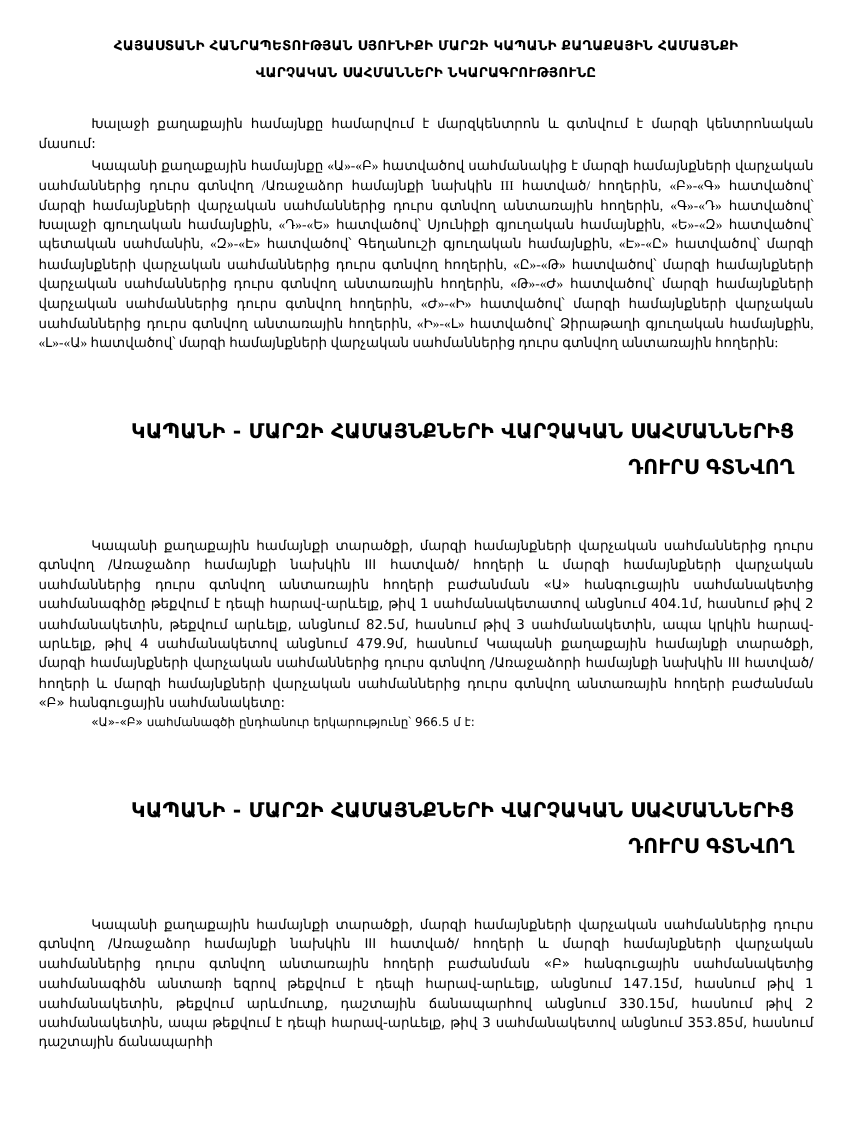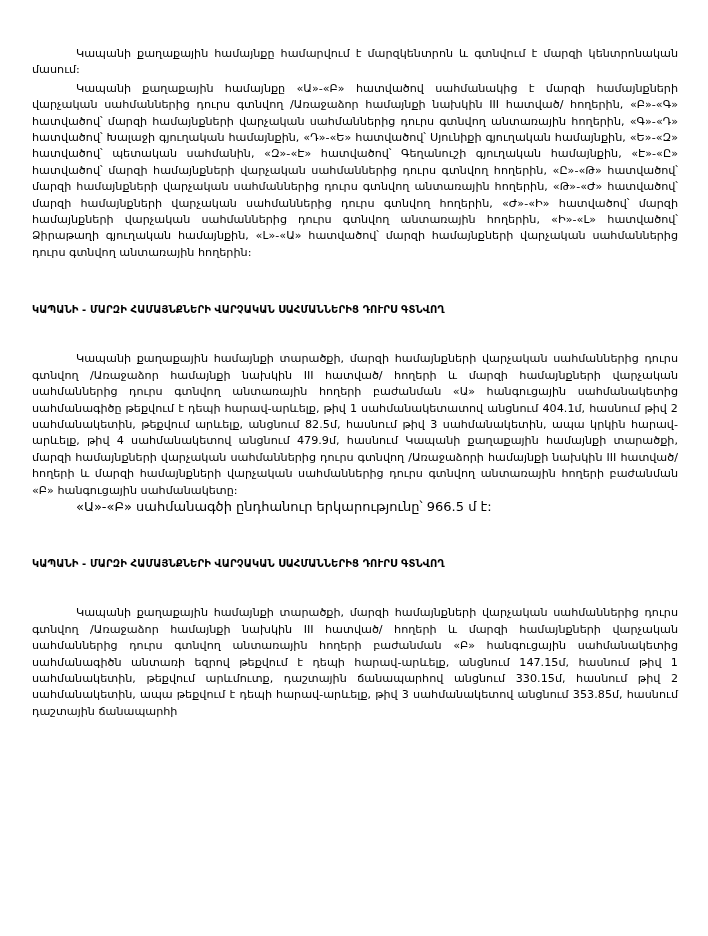--- a/index.html
+++ b/index.html
@@ -34,51 +34,55 @@
   }
   .body-para {
     font-size: 11.2px;
     line-height: 16.4px;
     text-align: justify;
     text-justify: inter-word;
     margin: 0;
     text-indent: 44px;
     hyphens: none;
   }
-  .para-gap-sm { margin-top: 2px; }
+  .para-gap-sm { margin-top: 2px; font-family: Liberation Serif, serif; }
   .section-heading {
-    text-align: left;
-    font-size: 10px;
+    text-align: right;
+    font-size: 17px;
     font-weight: bold;
     line-height: 30px;
     letter-spacing: 0.1px;
-    margin: 0;
+    margin: 16px;
   }
   .section-heading .hline {
     display: block;
   }
   .spacer-xl { height: 34px; }
   .spacer-lg { height: 26px; }
   .spacer-md { height: 18px; }
   .total-line {
-    font-size: 13px;
+    font-size: 10px;
     line-height: 16.4px;
     text-indent: 44px;
     margin: 0;
   }
 </style>
 </head>
 <body>
 
 <div class="page">
 
+  <h1 class="doc-title">
+    <span>ՀԱՅԱՍՏԱՆԻ ՀԱՆՐԱՊԵՏՈՒԹՅԱՆ ՍՅՈՒՆԻՔԻ ՄԱՐԶԻ ԿԱՊԱՆԻ ՔԱՂԱՔԱՅԻՆ ՀԱՄԱՅՆՔԻ</span>
+    <span class="line2">ՎԱՐՉԱԿԱՆ ՍԱՀՄԱՆՆԵՐԻ ՆԿԱՐԱԳՐՈՒԹՅՈՒՆԸ</span>
+  </h1>
 
   <div class="spacer-md"></div>
 
-  <p class="body-para">Կապանի քաղաքային համայնքը համարվում է մարզկենտրոն և գտնվում է մարզի կենտրոնական մասում:</p>
+  <p class="body-para">Խալաջի քաղաքային համայնքը համարվում է մարզկենտրոն և գտնվում է մարզի կենտրոնական մասում:</p>
 
   <p class="body-para para-gap-sm">Կապանի քաղաքային համայնքը «Ա»-«Բ» հատվածով սահմանակից է մարզի համայնքների վարչական սահմաններից դուրս գտնվող /Առաջաձոր համայնքի նախկին III հատված/ հողերին, «Բ»-«Գ» հատվածով՝ մարզի համայնքների վարչական սահմաններից դուրս գտնվող անտառային հողերին, «Գ»-«Դ» հատվածով՝ Խալաջի գյուղական համայնքին, «Դ»-«Ե» հատվածով՝ Սյունիքի գյուղական համայնքին, «Ե»-«Զ» հատվածով՝ պետական սահմանին, «Զ»-«Է» հատվածով՝ Գեղանուշի գյուղական համայնքին, «Է»-«Ը» հատվածով՝ մարզի համայնքների վարչական սահմաններից դուրս գտնվող հողերին, «Ը»-«Թ» հատվածով՝ մարզի համայնքների վարչական սահմաններից դուրս գտնվող անտառային հողերին, «Թ»-«Ժ» հատվածով՝ մարզի համայնքների վարչական սահմաններից դուրս գտնվող հողերին, «Ժ»-«Ի» հատվածով՝ մարզի համայնքների վարչական սահմաններից դուրս գտնվող անտառային հողերին, «Ի»-«Լ» հատվածով՝ Ձիրաթաղի գյուղական համայնքին, «Լ»-«Ա» հատվածով՝ մարզի համայնքների վարչական սահմաններից դուրս գտնվող անտառային հողերին:</p>
 
   <div class="spacer-xl"></div>
 
   <h2 class="section-heading">
     <span class="hline">ԿԱՊԱՆԻ - ՄԱՐԶԻ ՀԱՄԱՅՆՔՆԵՐԻ ՎԱՐՉԱԿԱՆ ՍԱՀՄԱՆՆԵՐԻՑ ԴՈՒՐՍ ԳՏՆՎՈՂ</span>
   </h2>
 
   <div class="spacer-lg"></div>

